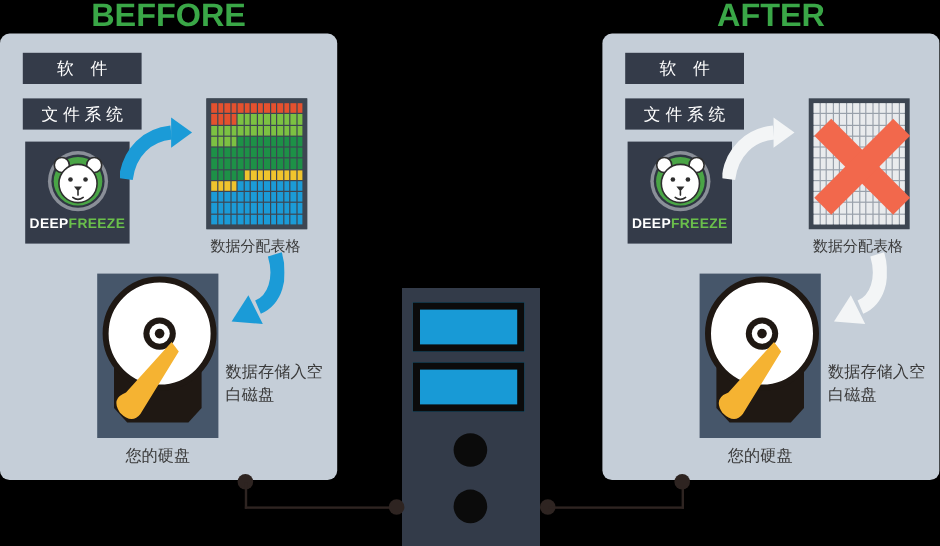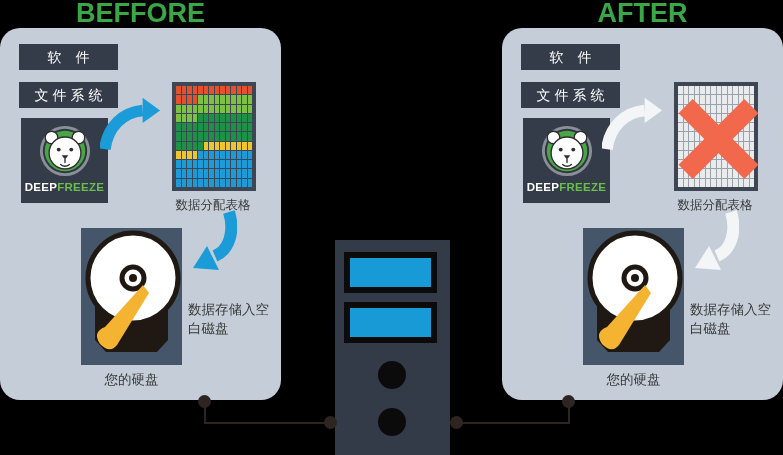--- a/index.html
+++ b/index.html
@@ -9,21 +9,21 @@
     font-family:"Liberation Sans","DejaVu Sans",sans-serif;
   }
   .title{
     position:absolute;top:-2px;width:281px;height:30px;line-height:30px;
     text-align:center;font-size:27px;font-weight:800;color:var(--title-green);
   }
   #title-before{left:0;}
   #title-after{left:502px;}
   .panel{
     position:absolute;top:28px;width:281px;height:372px;
-    background:var(--panel-bg);border-radius:20px;
+    background:var(--panel-bg);border-radius:8px;
   }
   #panel-before{left:0;}
   #panel-after{left:502px;}
 
   .dark-box{
     position:absolute;background:var(--box-bg);color:var(--box-text);
     text-align:center;font-size:14px;
   }
   .box-software{left:19px;top:16px;width:99px;height:26px;line-height:26px;letter-spacing:5px;text-indent:5px;}
   .box-filesystem{left:19px;top:54px;width:99px;height:26px;line-height:26px;letter-spacing:4px;text-indent:4px;}

